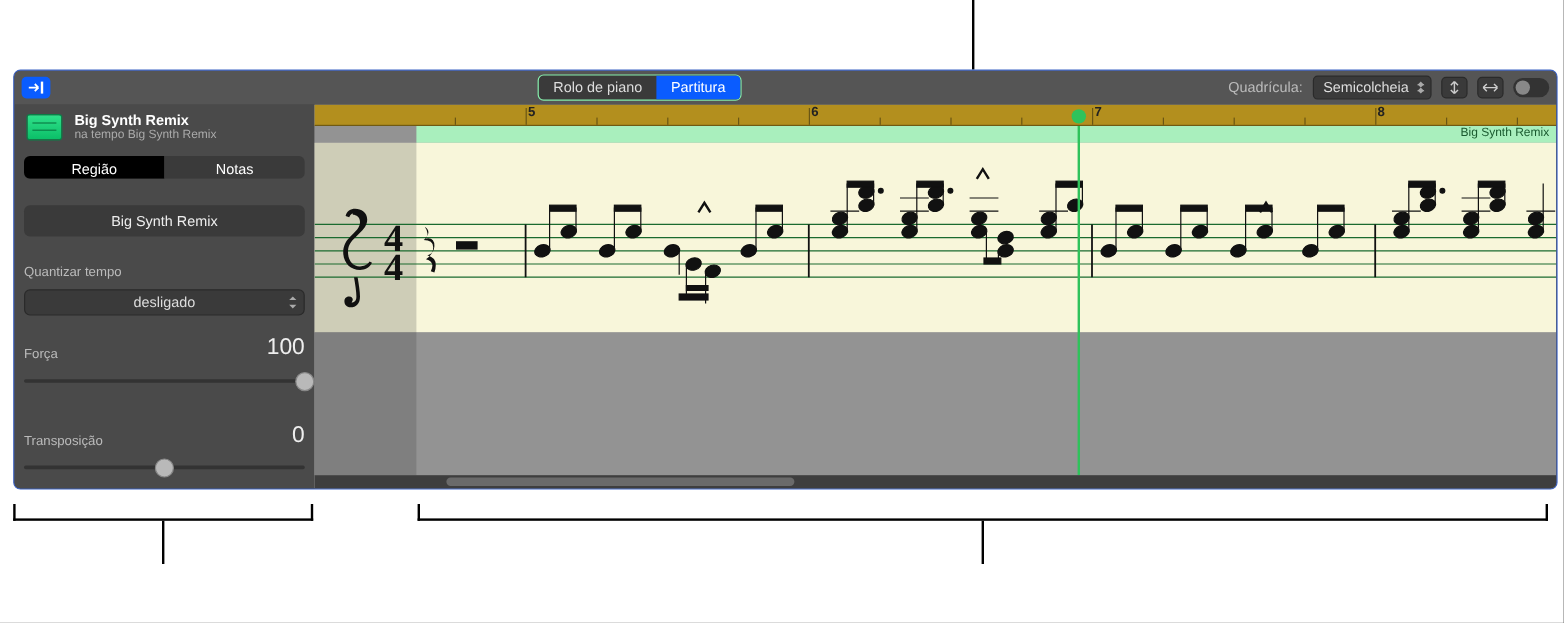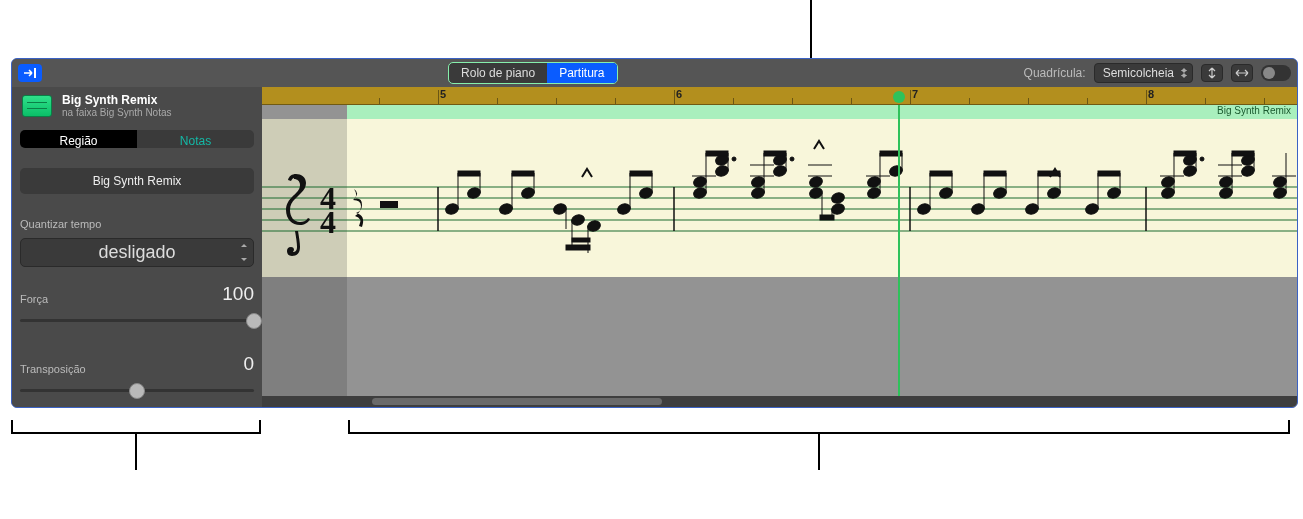--- a/index.html
+++ b/index.html
@@ -179,21 +179,21 @@
   .track-sub { color: #aaa; font-size: 10px; }
   .insp-seg {
     display: flex;
     border-radius: 5px;
     overflow: hidden;
   }
   .insp-seg button {
     flex: 1;
     background: #3a3a3a;
     border: none;
-    color: #14b8a6;
+    color: #ffffff;
     font-size: 12px;
     padding: 4px 0;
     cursor: pointer;
   }
   .insp-seg button.active {
     background: #000000;
     color: #fff;
   }
   .region-btn {
     background: #3a3a3a;
@@ -209,21 +209,21 @@
     display: flex;
     justify-content: space-between;
     align-items: flex-end;
   }
   .param-val { color: #eee; font-size: 19px; }
   .insp-select {
     background: #3a3a3a;
     border: 1px solid #2a2a2a;
     border-radius: 5px;
     color: #ddd;
-    font-size: 18px;
+    font-size: 12px;
     padding: 3px 8px;
     text-align: center;
     position: relative;
   }
   .insp-select .tri-up2,
   .insp-select .tri-down2 {
     position: absolute; right: 6px; width: 0; height: 0;
     border-left: 3px solid transparent;
     border-right: 3px solid transparent;
   }
@@ -385,21 +385,21 @@
     <div class="tool-switch"></div>
   </div>
 
   <div class="body-row">
 
     <div class="inspector">
       <div class="track-head">
         <div class="track-icon"></div>
         <div>
           <div class="track-title">Big Synth Remix</div>
-          <div class="track-sub">na faixa Big Synth Notas</div>
+          <div class="track-sub">na tempo Big Synth Remix</div>
         </div>
       </div>
 
       <div class="insp-seg">
         <button class="active">Região</button>
         <button>Notas</button>
       </div>
 
       <div style="height:6px"></div>
 

